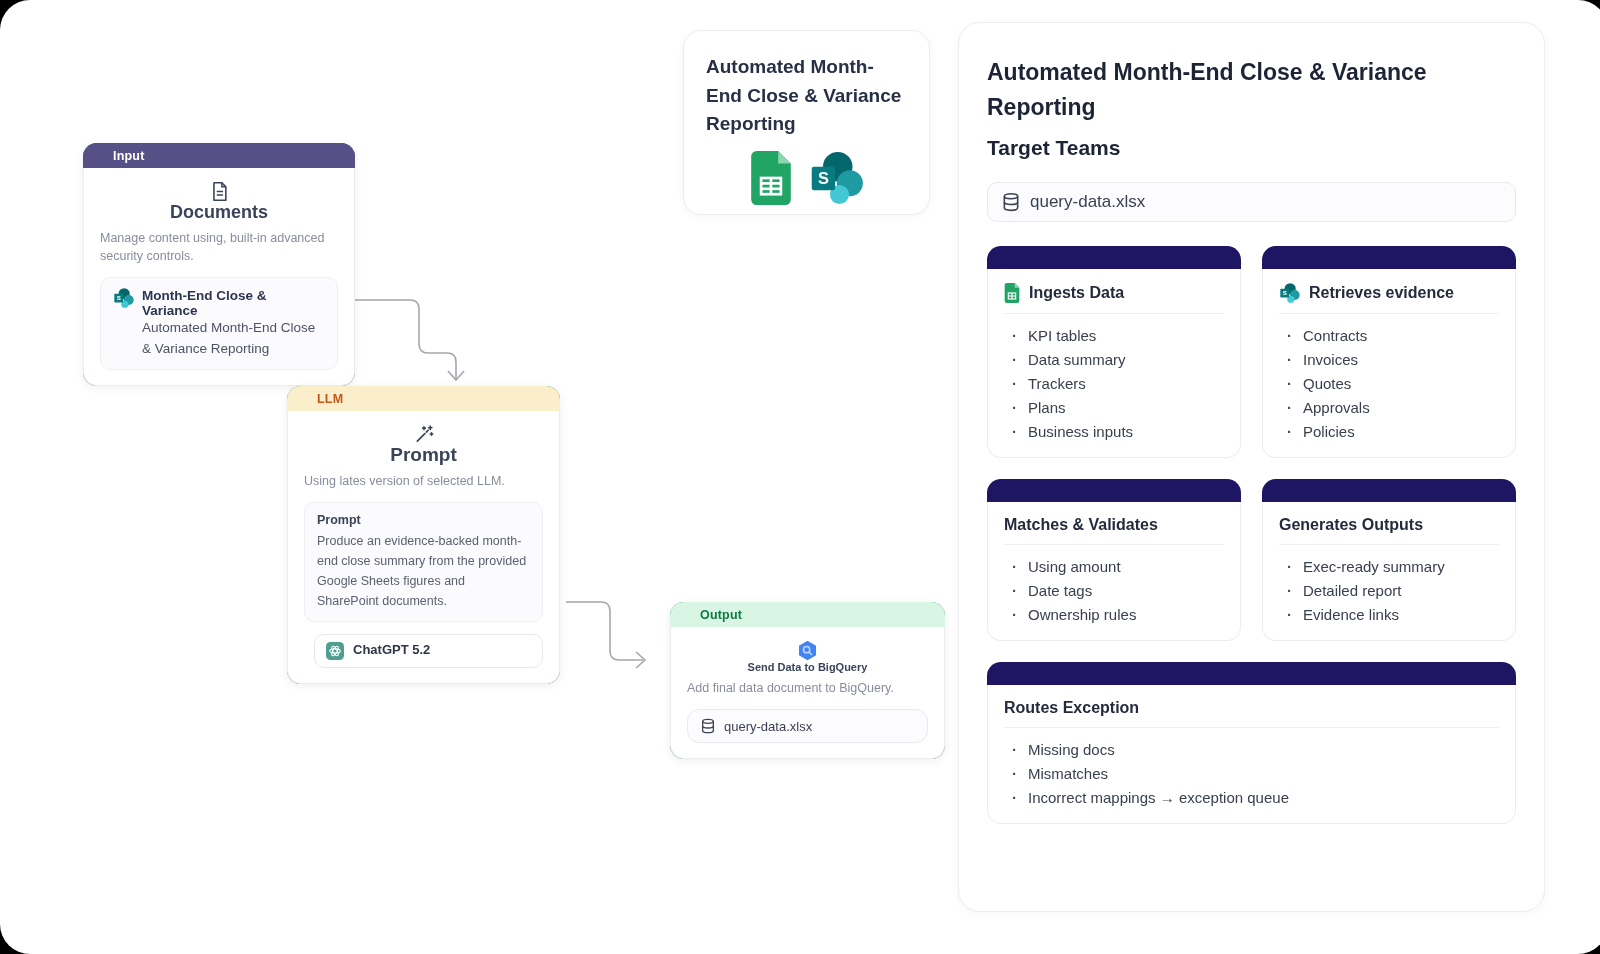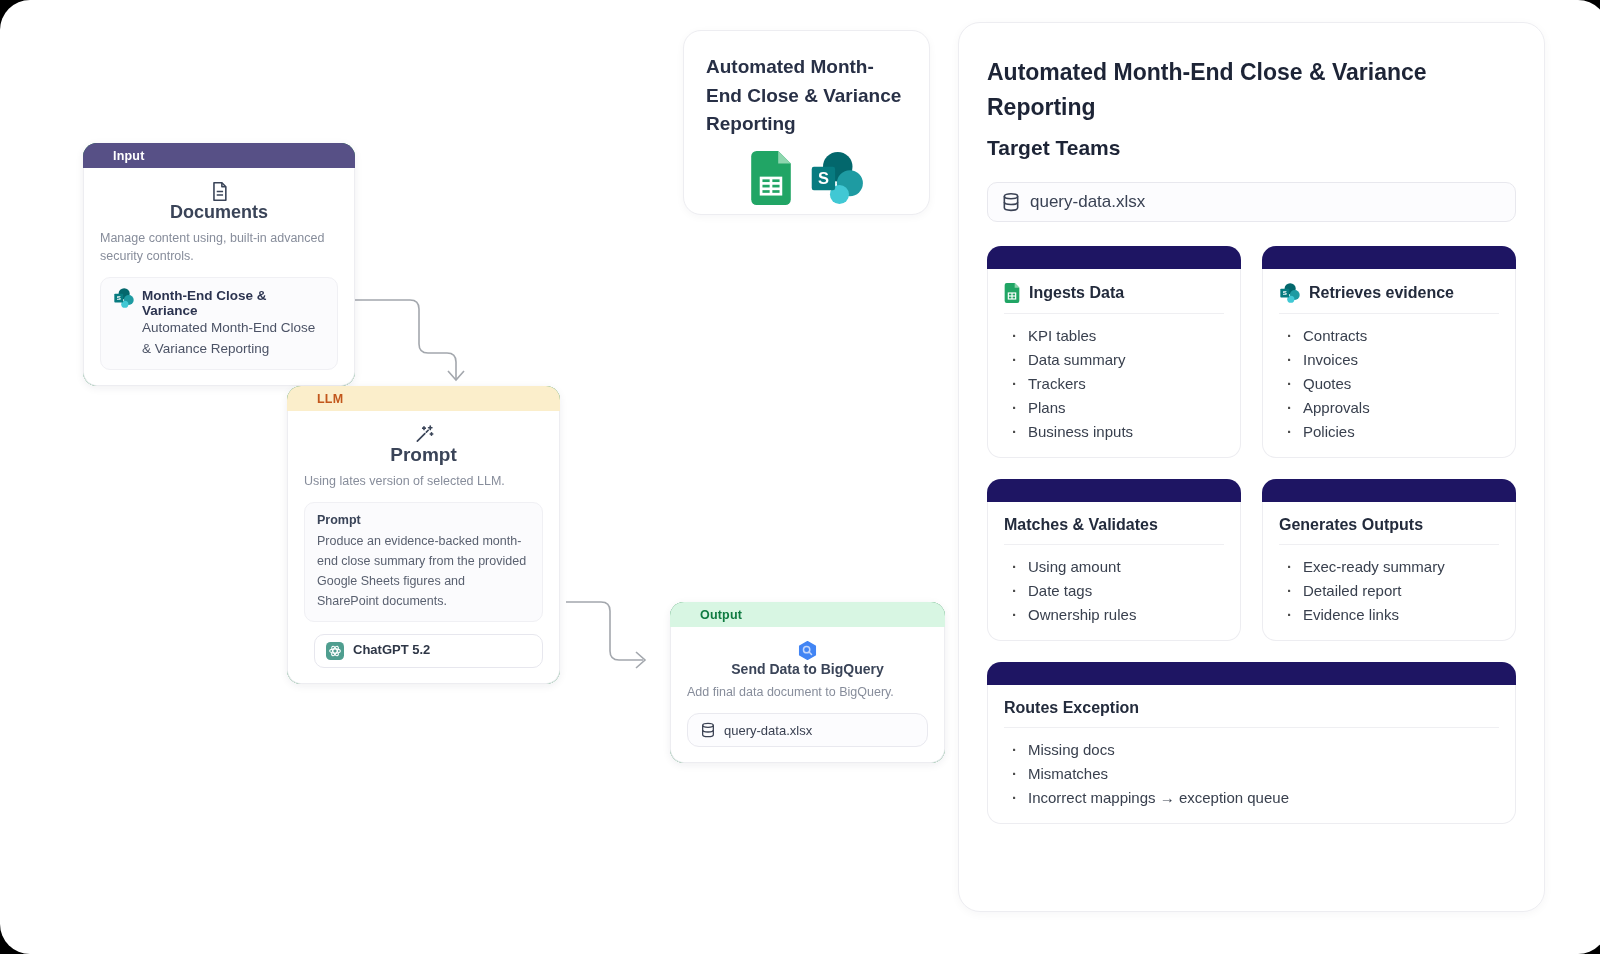--- a/index.html
+++ b/index.html
@@ -22,21 +22,21 @@
   .input-card  { left:83px;  top:143px; width:272px; }
   .input-card .node-header { background:#575086; color:#fff; }
   .input-card .node-title { font-size:18px; }
 
   .llm-card    { left:287px; top:386px; width:273px; }
   .llm-card .node-header { background:#fbeecb; color:#c2571c; }
   .llm-card .node-title { font-size:19px; }
 
   .output-card { left:670px; top:602px; width:275px; }
   .output-card .node-header { background:#d8f6e3; color:#0f7b41; }
-  .output-card .node-title { font-size:14px;justify-content:flex-end; }
+  .output-card .node-title { font-size:11px;justify-content:flex-end; }
 
   .attachment { margin-top:12px; background:#fbfbfd; border:1px solid #f0f0f4; border-radius:10px; padding:10px 12px; }
   .attachment-row { display:flex; align-items:flex-start; gap:8px; }
   .attachment-title { font-size:13.5px; font-weight:700; color:#2c3450; }
   .attachment-sub { margin-left:29px; font-size:13.5px; color:#4c5366; line-height:1.5; }
 
   .prompt-box { margin-top:12px; background:#fbfbfd; border:1px solid #f0f0f4; border-radius:10px; padding:10px 12px; }
   .prompt-box-label { font-size:12.5px; font-weight:700; color:#3a4458; margin-bottom:4px; }
   .prompt-box-text { font-size:12.5px; color:#5a6170; line-height:1.6; }
 

